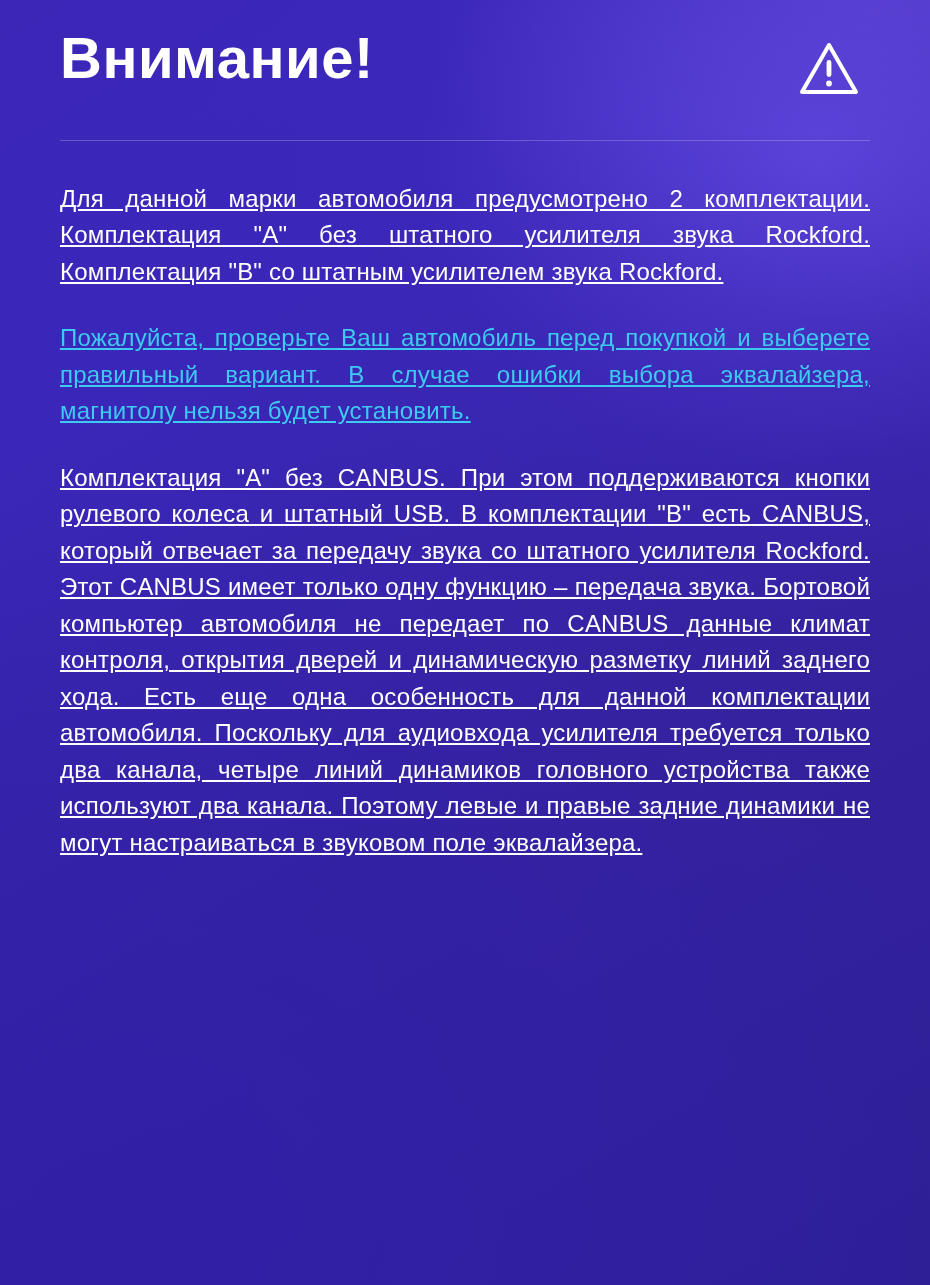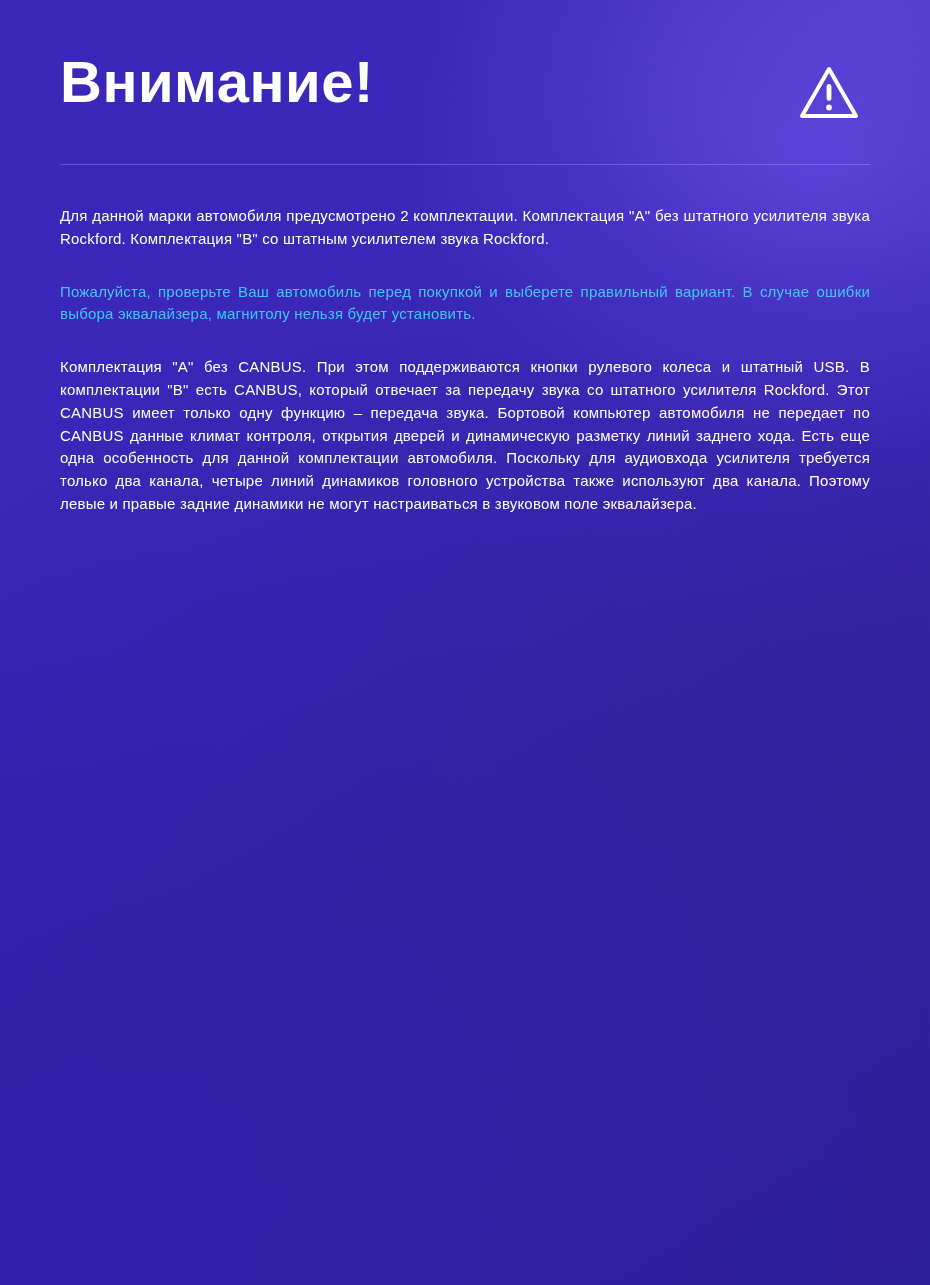--- a/index.html
+++ b/index.html
@@ -30,21 +30,21 @@
     content: "";
     position: absolute;
     inset: 0;
     background: radial-gradient(ellipse 700px 500px at 95% 0%, rgba(116,86,232,0.38) 0%, rgba(116,86,232,0) 65%);
     pointer-events: none;
   }
 
   .content {
     position: relative;
     z-index: 2;
-    padding: 52px 60px 0 60px;
+    padding: 28px 60px 0 60px;
   }
 
   .header-row {
     display: flex;
     align-items: flex-start;
     justify-content: space-between;
   }
 
   .title {
     color: #ffffff;
@@ -66,25 +66,26 @@
     height: 1px;
     background: rgba(255,255,255,0.22);
   }
 
   .body-text {
     margin-top: 40px;
   }
 
   p.para {
     color: #ffffff;
-    font-size: 15px;
+    font-size: 24px;
     line-height: 1.52;
     text-align: justify;
     letter-spacing: 0.2px;
     margin-bottom: 30px;
+    text-decoration: underline;
   }
 
   p.para.accent {
     color: #3ec9f0;
   }
 
   p.para:last-child { margin-bottom: 0; }
 </style>
 </head>
 <body>

